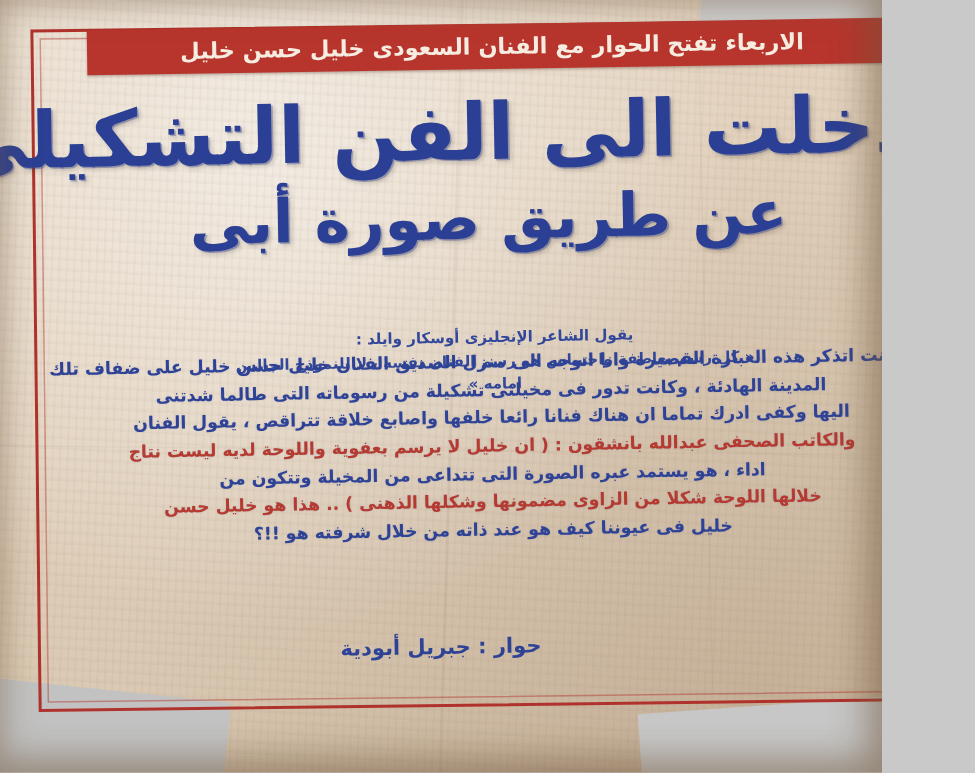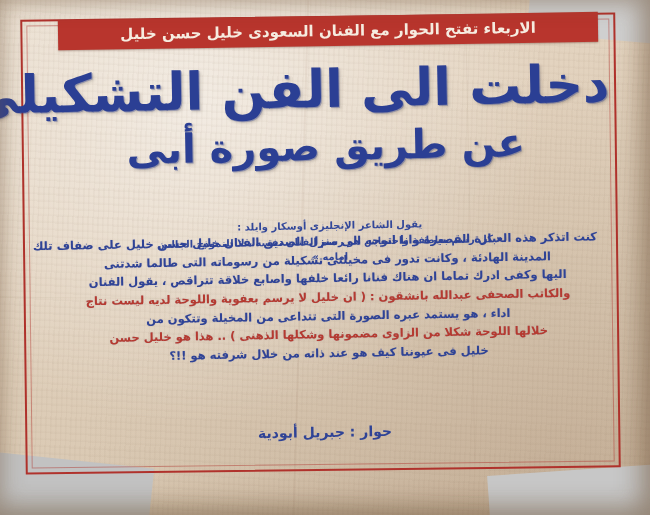--- a/index.html
+++ b/index.html
@@ -12,21 +12,21 @@
     background: #c9c9c9;
     font-family: "DejaVu Sans", sans-serif;
     overflow: hidden;
   }
 
   
   #clipping {
     position: absolute;
     left: 0;
     top: 0;
-    width: 650px;
+    width: 588px;
     height: 515px;
     background:
       radial-gradient(ellipse at 30% 20%, rgba(255,255,255,0.55) 0%, rgba(255,255,255,0) 55%),
       radial-gradient(ellipse at 85% 90%, rgba(150,120,95,0.20) 0%, rgba(150,120,95,0) 60%),
       linear-gradient(160deg, #e6d8c6 0%, #e3d3bf 35%, #d9c8b2 70%, #cdb9a1 100%);
     overflow: hidden;
   }
 
   
   #paper-texture {

